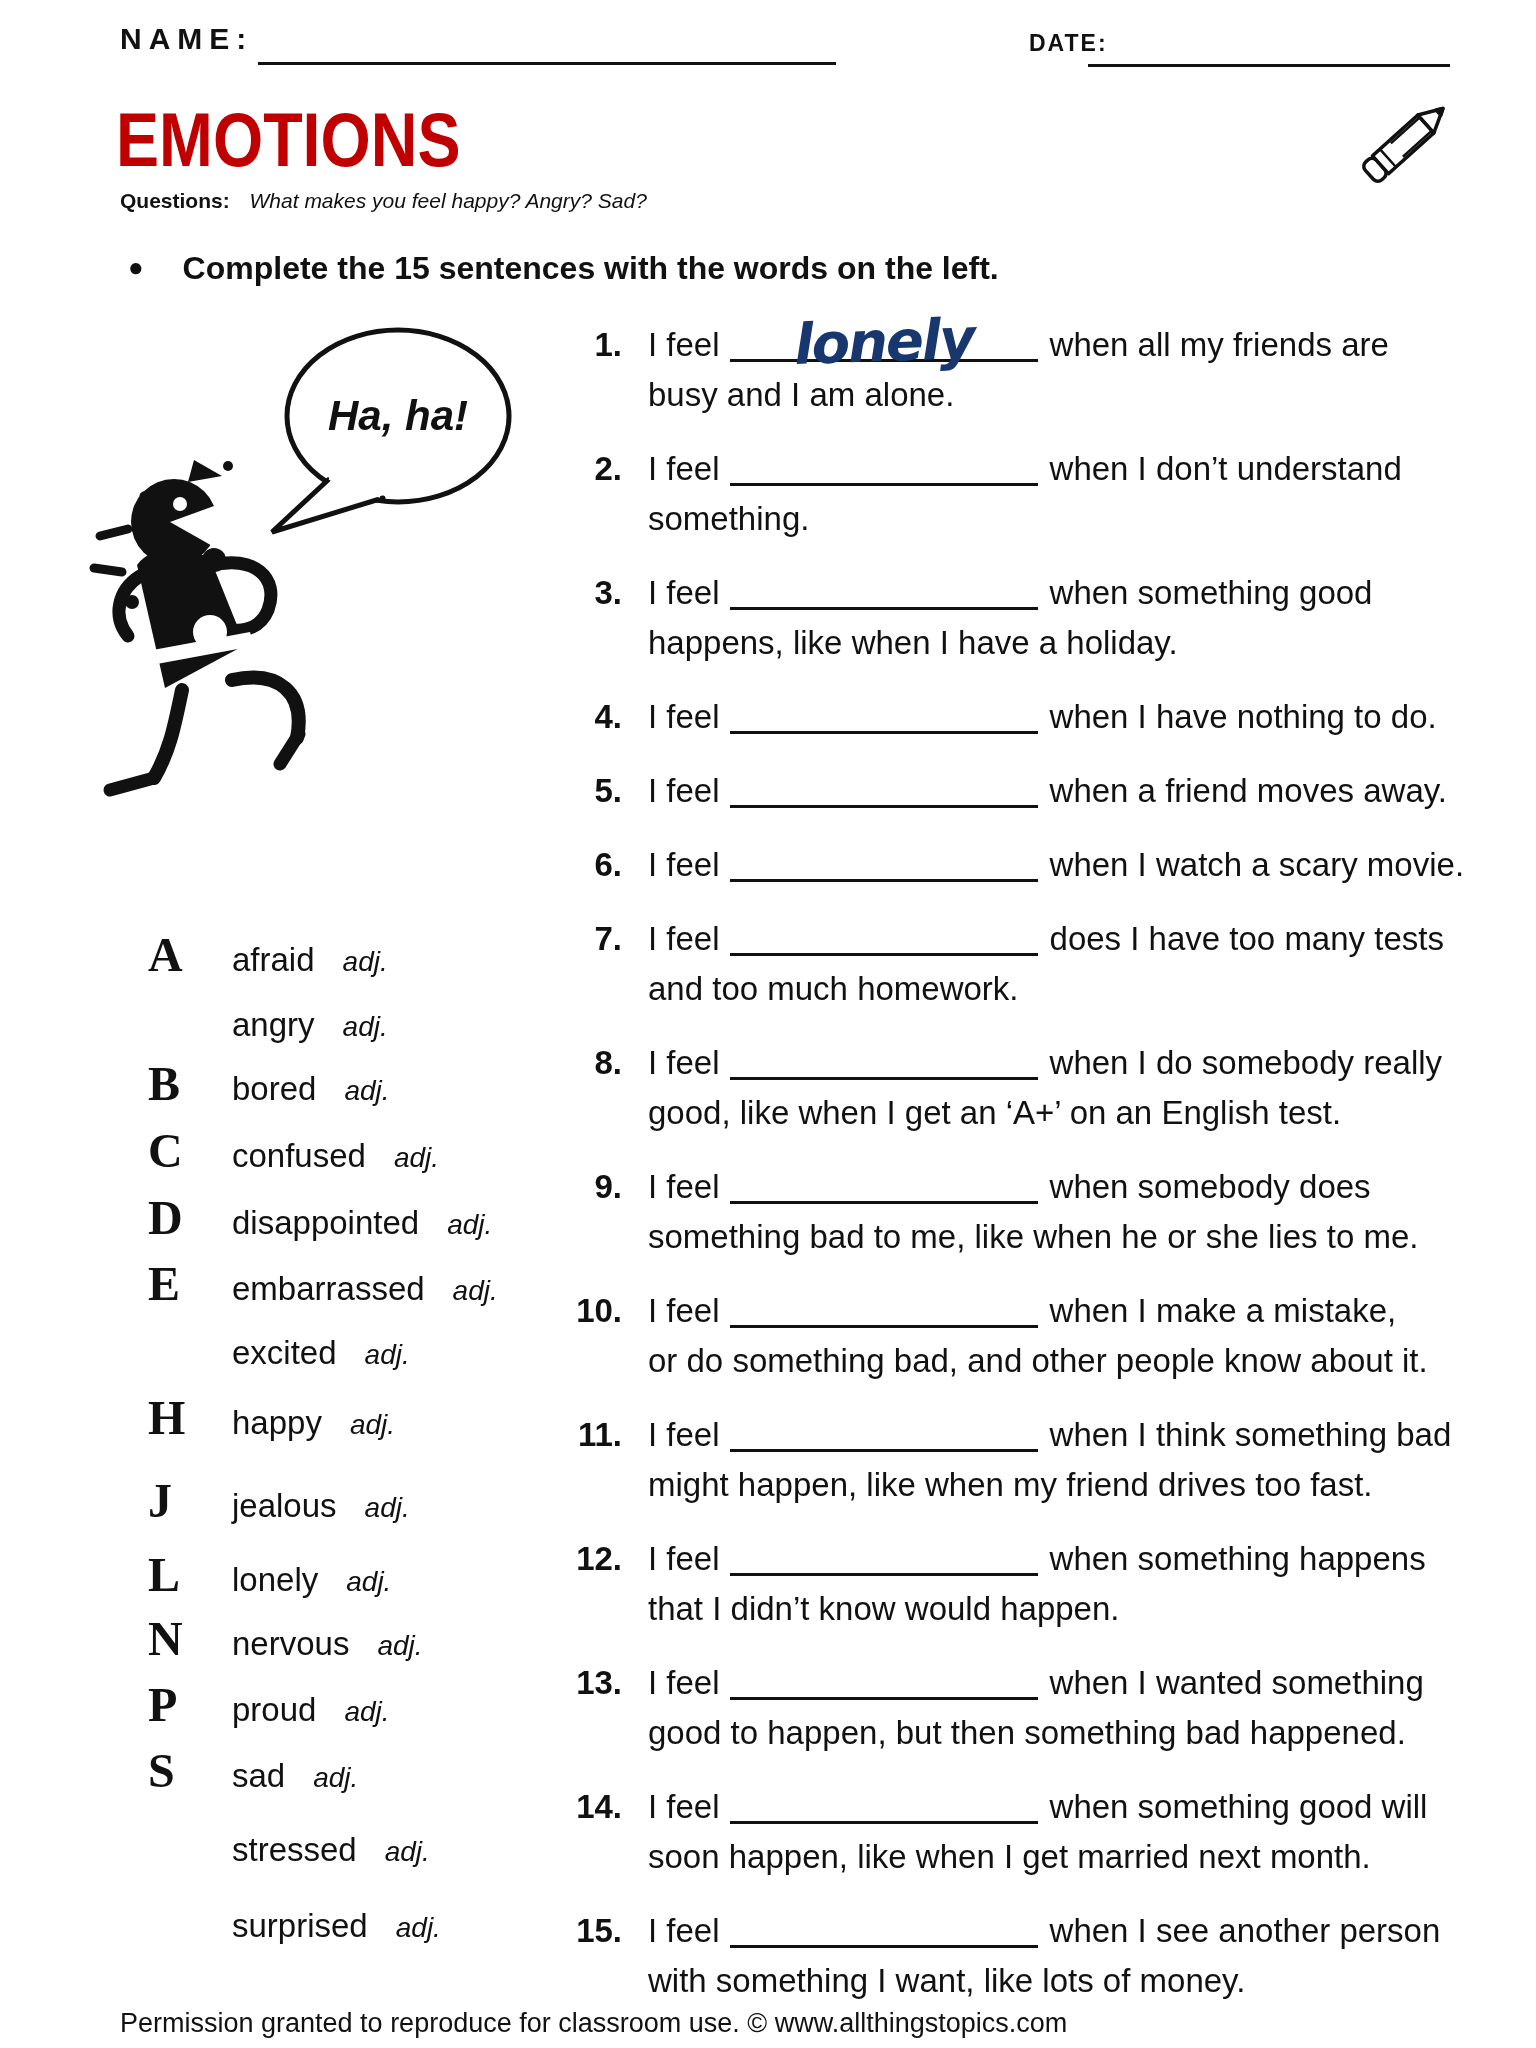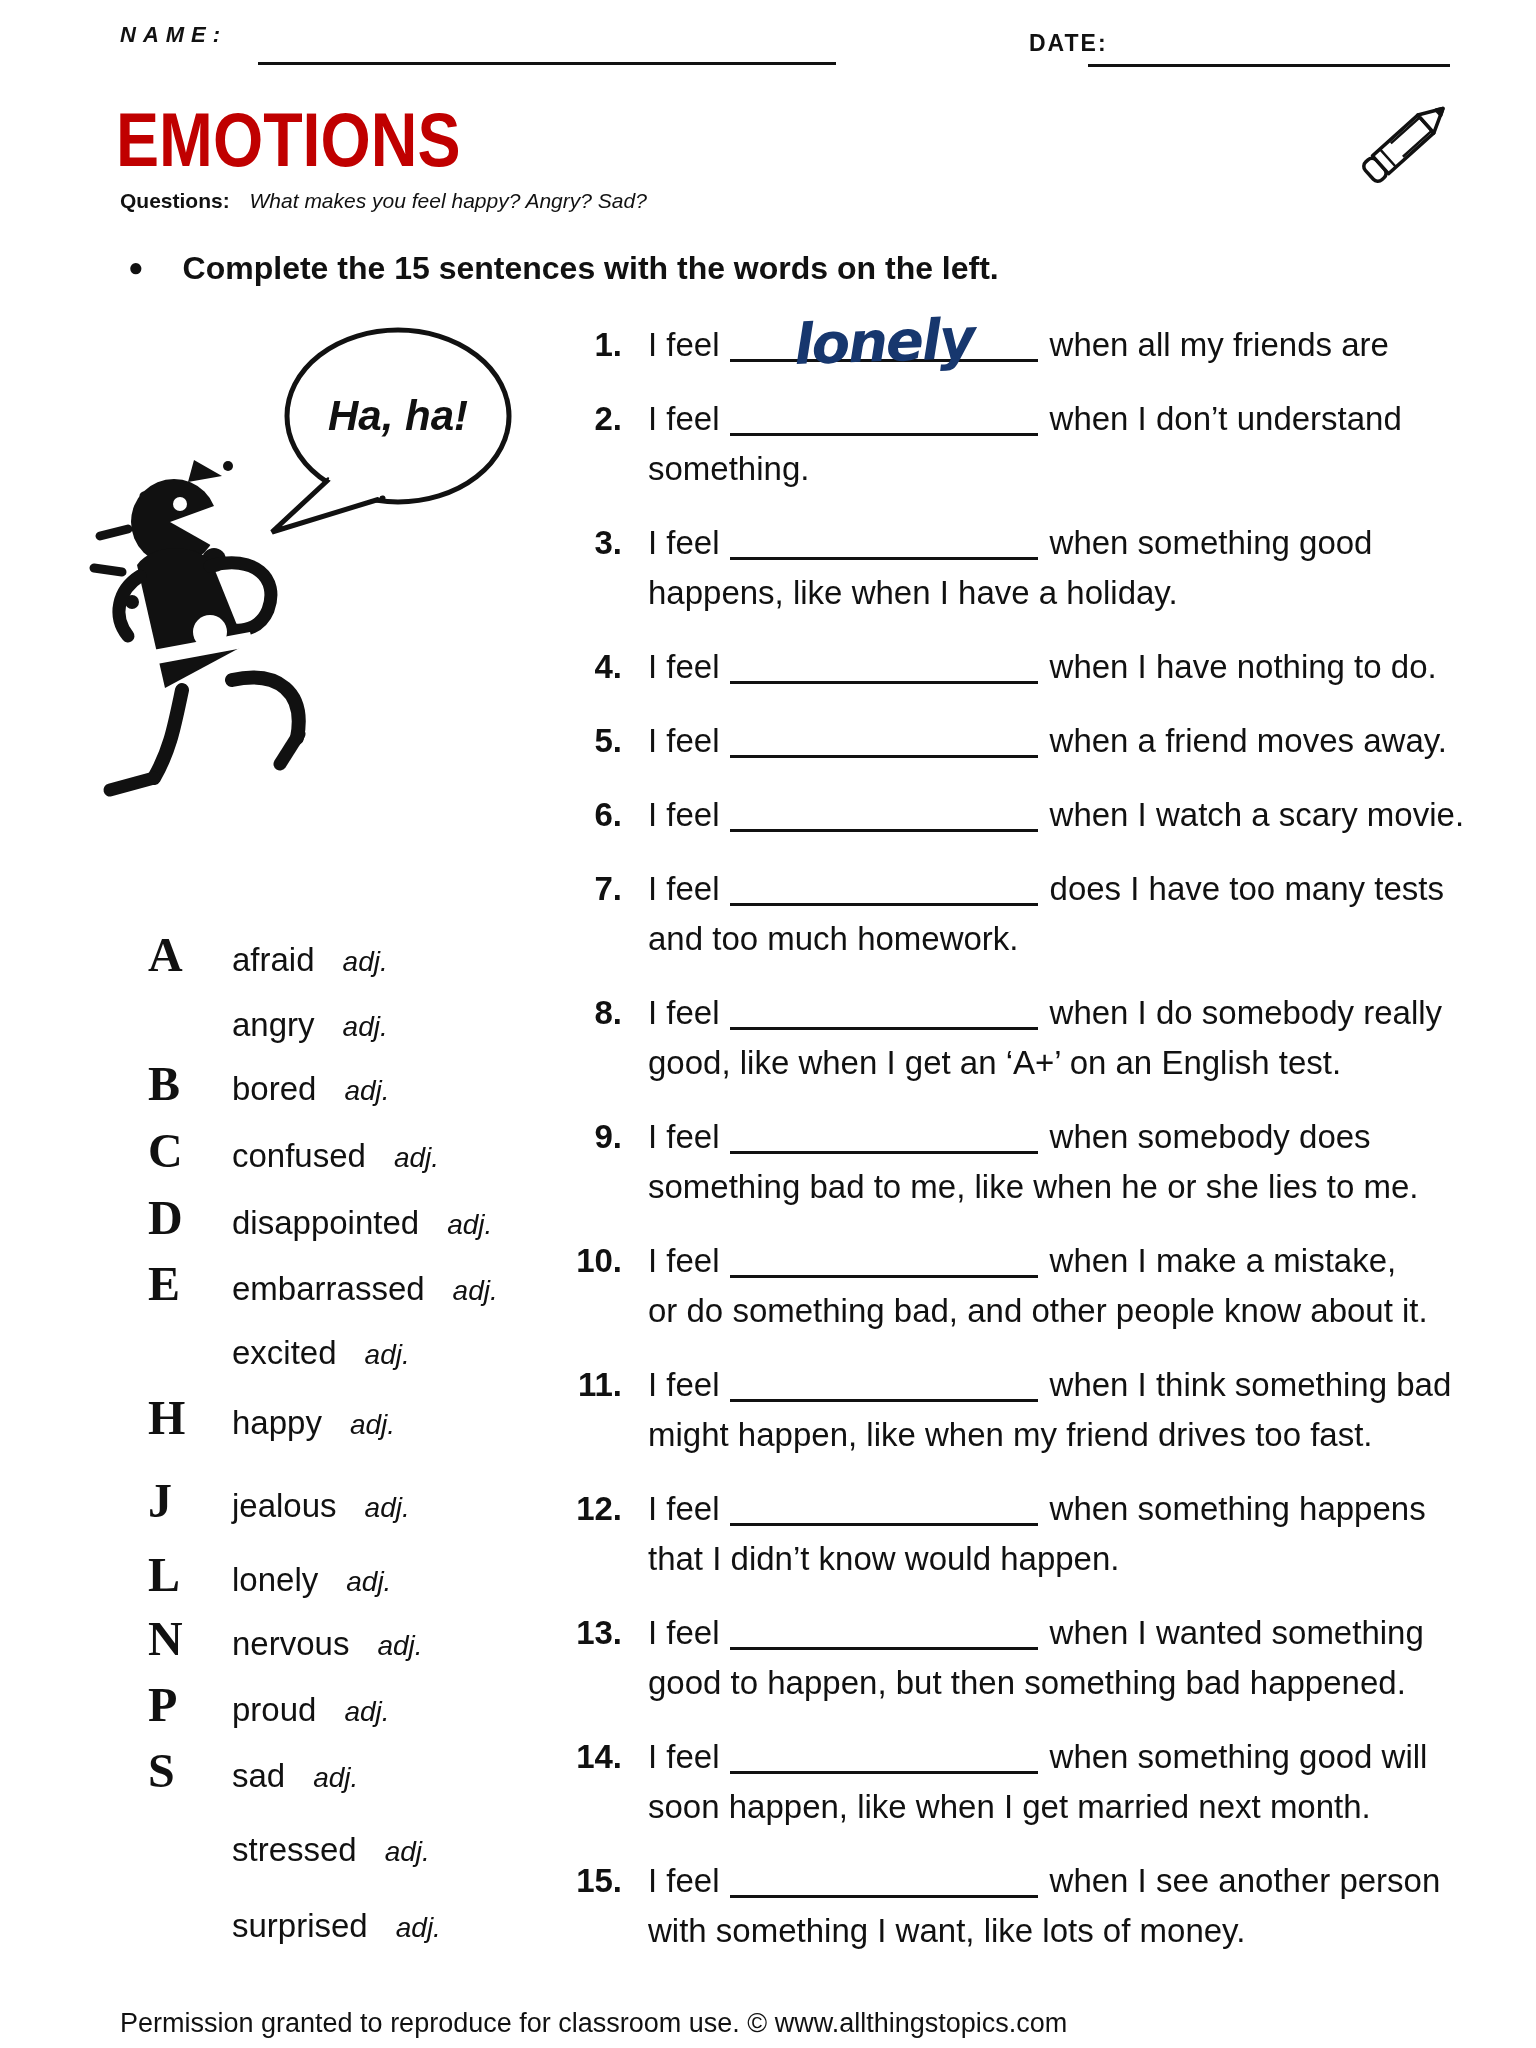--- a/index.html
+++ b/index.html
@@ -2,21 +2,21 @@
 <html><head>
 <meta charset="utf-8">
 <style>
   html,body{margin:0;padding:0;background:#e8e8e8;}
   .page{
     position:relative;width:1536px;height:2048px;margin:0 auto;
     background:#ffffff;overflow:hidden;color:#111;
     font-family:"Liberation Sans",sans-serif;
   }
   
-  .name-label{position:absolute;left:120px;top:22px;font-size:22px;font-weight:bold;letter-spacing:7px;font-style:italic;}
+  .name-label{position:absolute;left:120px;top:22px;font-size:30px;font-weight:bold;letter-spacing:7px;}
   .name-line{position:absolute;left:258px;top:34px;width:578px;height:28px;border-bottom:3px solid #111;}
   .date-label{position:absolute;left:1029px;top:30px;font-size:23px;font-weight:bold;letter-spacing:2px;}
   .date-line{position:absolute;left:1088px;top:38px;width:362px;height:26px;border-bottom:3px solid #111;}
   .title{
     position:absolute;left:116px;top:96px;font-size:76px;font-weight:800;
     letter-spacing:0px;transform:scaleX(.85);transform-origin:left top;white-space:nowrap;
   }
   .pencil{position:absolute;left:1348px;top:90px;}
   .questions-row{position:absolute;left:120px;top:189px;font-size:21px;white-space:nowrap;}
   .questions-label{font-weight:bold;}
@@ -174,20 +174,21 @@
 
     <div class="word-row" style="top: 1901px;">
       <span class="wl-letter"></span><span class="wl-word">surprised</span><span class="wl-adj">adj.</span>
     </div>
   </div>
 
   <div class="sentences" id="sentences">
     <div class="sentence">
       <span class="s-num">1.</span>
       <span class="s-line1"><span class="s-pre">I feel</span><span class="blank"><span class="answer" style="color: rgb(23, 55, 110);">lonely</span></span><span class="s-after">when all my friends are</span></span>
+      <span class="s-line2">busy and I am alone.</span>
     </div>
 
     <div class="sentence">
       <span class="s-num">2.</span>
       <span class="s-line1"><span class="s-pre">I feel</span><span class="blank"></span><span class="s-after">when I don’t understand</span></span>
       <span class="s-line2">something.</span>
     </div>
 
     <div class="sentence">
       <span class="s-num">3.</span>

